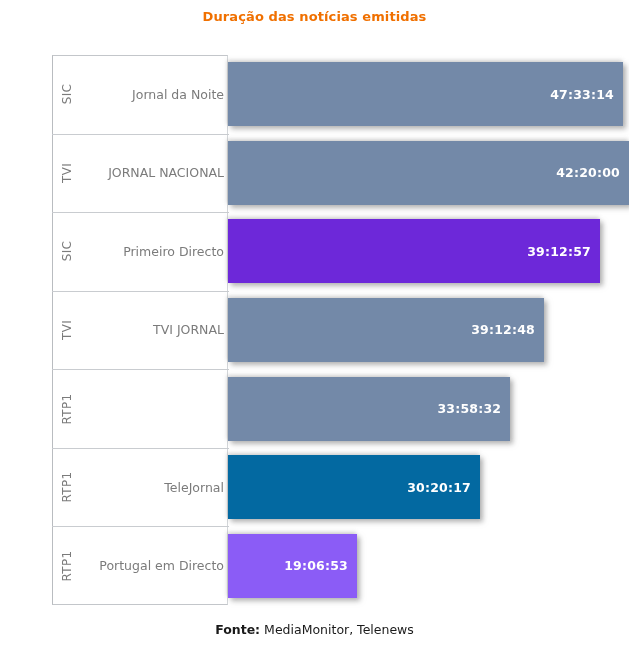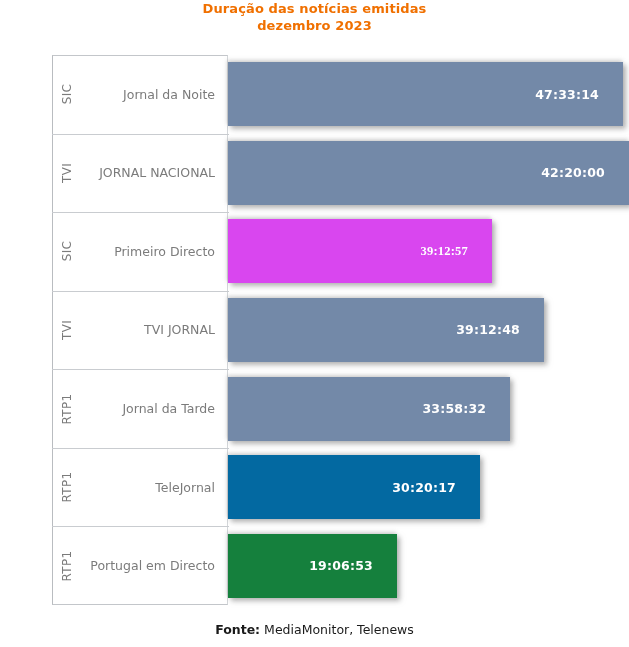--- a/index.html
+++ b/index.html
@@ -11,21 +11,21 @@
     height: 647px;
     background: #ffffff;
     font-family: "DejaVu Sans", sans-serif;
     overflow: hidden;
     position: relative;
   }
 
   .chart-title {
     position: absolute;
     left: 0;
-    top: 0;
+    top: 8px;
     width: 629px;
     text-align: center;
     color: #F07000;
     font-size: 13px;
     font-weight: bold;
     line-height: 17px;
     letter-spacing: 0.1px;
   }
   .chart-title .line2 { display: block; }
 
@@ -87,21 +87,21 @@
     font-size: 12px;
   }
   .cat-label span {
     transform: rotate(-90deg);
     white-space: nowrap;
     letter-spacing: 0.3px;
   }
 
   .prog-label {
     position: absolute;
-    left: 30px;
+    left: 39px;
     top: 0;
     width: 140px;
     height: 78.57px;
     display: flex;
     align-items: center;
     justify-content: flex-end;
     padding-right: 7px;
     box-sizing: border-box;
     color: #7b7b7b;
     font-size: 12.5px;
@@ -120,21 +120,21 @@
 
   .bar {
     height: 64px;
     background: #7389A8;
     box-shadow: 3px 3px 5px rgba(120,120,120,0.55),
                -1px -2px 4px rgba(150,150,150,0.40);
     display: flex;
     align-items: center;
     justify-content: flex-end;
     box-sizing: border-box;
-    padding-right: 24px;
+    padding-right: 9px;
     position: relative;
   }
 
   .bar-value {
     color: #ffffff;
     font-size: 12.5px;
     font-weight: bold;
     white-space: nowrap;
     letter-spacing: 0.2px;
   }
@@ -149,21 +149,20 @@
     color: #1a1a1a;
   }
   .footer b { font-weight: bold; }
   .footer .src { font-weight: normal; }
 </style>
 </head>
 <body>
 
 <div class="chart-title" style="color: rgb(240, 112, 0);">
   <span>Duração das notícias emitidas</span>
-  <span class="line2">dezembro 2023</span>
 </div>
 
 <div class="plot">
   <div class="label-panel"></div>
   <div class="rows" id="rows-container">
       <div class="row">
         <div class="cat-label">
           <span>SIC</span>
         </div>
         <div class="prog-label">Jornal da Noite</div>
@@ -183,41 +182,40 @@
             <div class="bar-value">42:20:00</div>
           </div>
         </div>
       </div>
       <div class="row">
         <div class="cat-label">
           <span>SIC</span>
         </div>
         <div class="prog-label">Primeiro Directo</div>
         <div class="bar-wrap">
-          <div class="bar" style="width: 264px; background: #d946ef; font-family: Liberation Serif, serif;">
+          <div class="bar" style="width: 372px; background: #6d28d9;">
             <div class="bar-value">39:12:57</div>
           </div>
         </div>
       </div>
       <div class="row">
         <div class="cat-label">
           <span>TVI</span>
         </div>
         <div class="prog-label">TVI JORNAL</div>
         <div class="bar-wrap">
           <div class="bar" style="width: 316px; background: rgb(115, 137, 168);">
             <div class="bar-value">39:12:48</div>
           </div>
         </div>
       </div>
       <div class="row">
         <div class="cat-label">
           <span>RTP1</span>
         </div>
-        <div class="prog-label">Jornal da Tarde</div>
         <div class="bar-wrap">
           <div class="bar" style="width: 282.228px; background: rgb(115, 137, 168);">
             <div class="bar-value">33:58:32</div>
           </div>
         </div>
       </div>
       <div class="row">
         <div class="cat-label">
           <span>RTP1</span>
         </div>
@@ -227,21 +225,21 @@
             <div class="bar-value">30:20:17</div>
           </div>
         </div>
       </div>
       <div class="row">
         <div class="cat-label">
           <span>RTP1</span>
         </div>
         <div class="prog-label">Portugal em Directo</div>
         <div class="bar-wrap">
-          <div class="bar" style="width: 169px; background: #15803d;">
+          <div class="bar" style="width: 129px; background: #8b5cf6;">
             <div class="bar-value">19:06:53</div>
           </div>
         </div>
       </div>
     </div>
 </div>
 
 <div class="footer">
   <b>Fonte:</b>
   <span class="src">MediaMonitor, Telenews</span>

